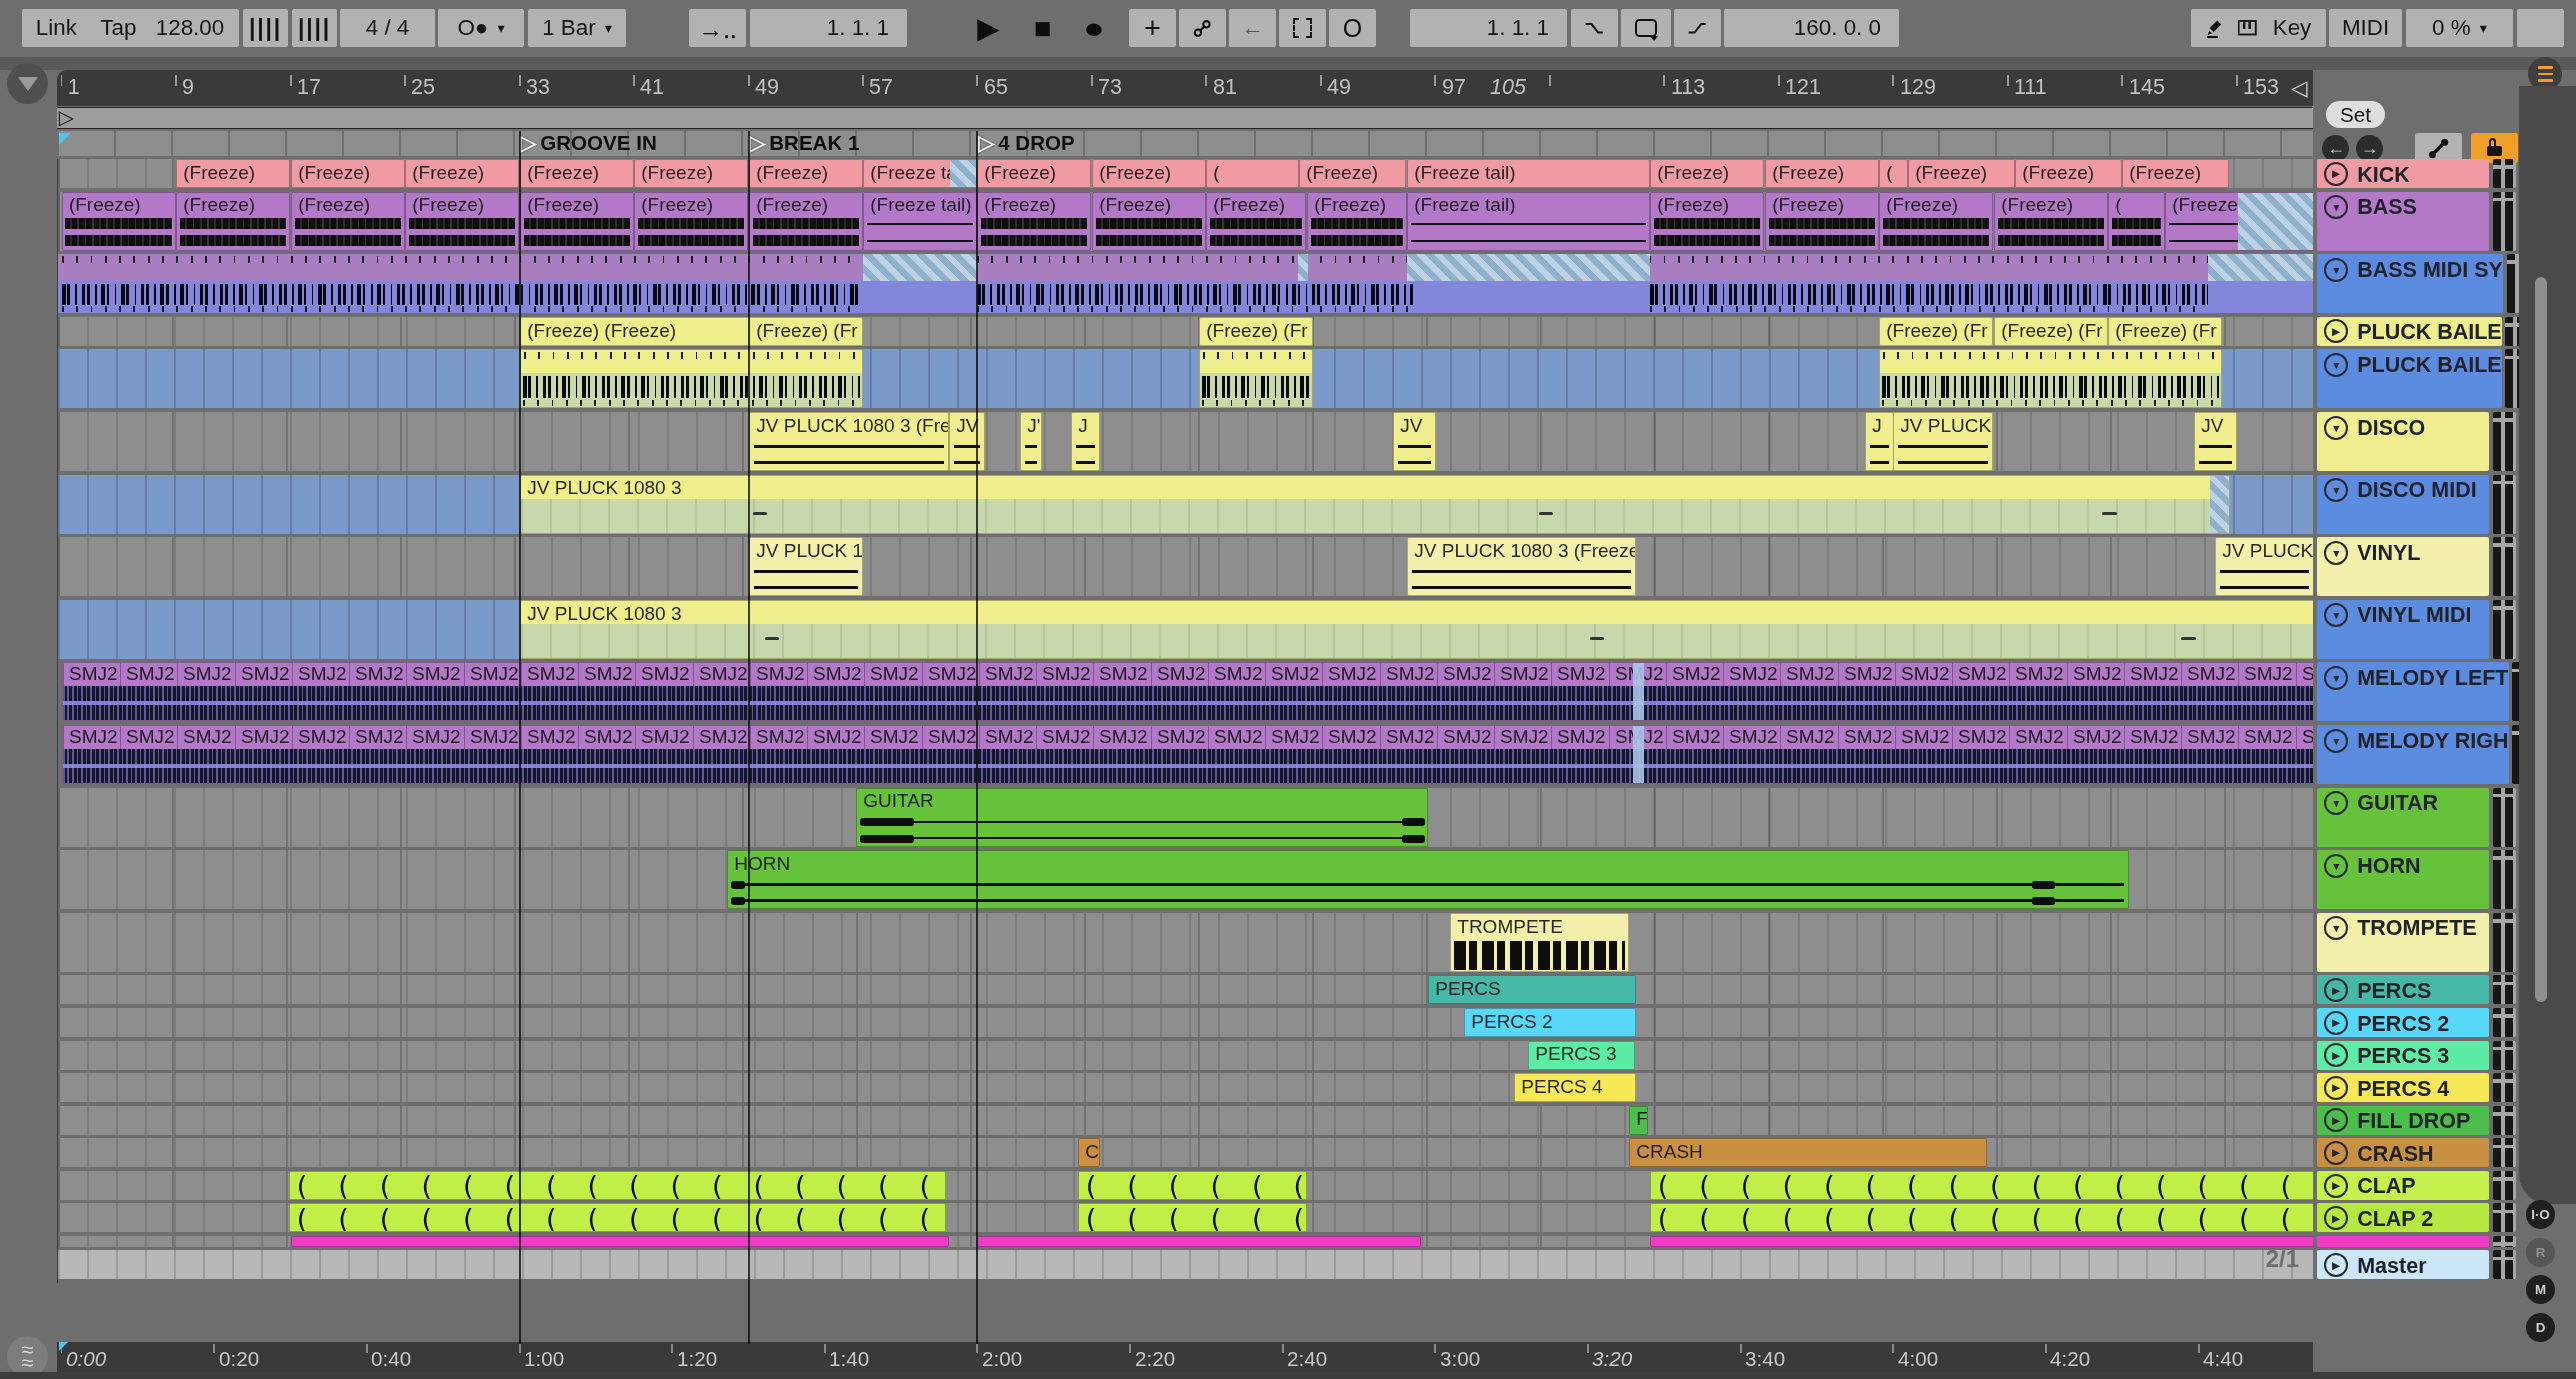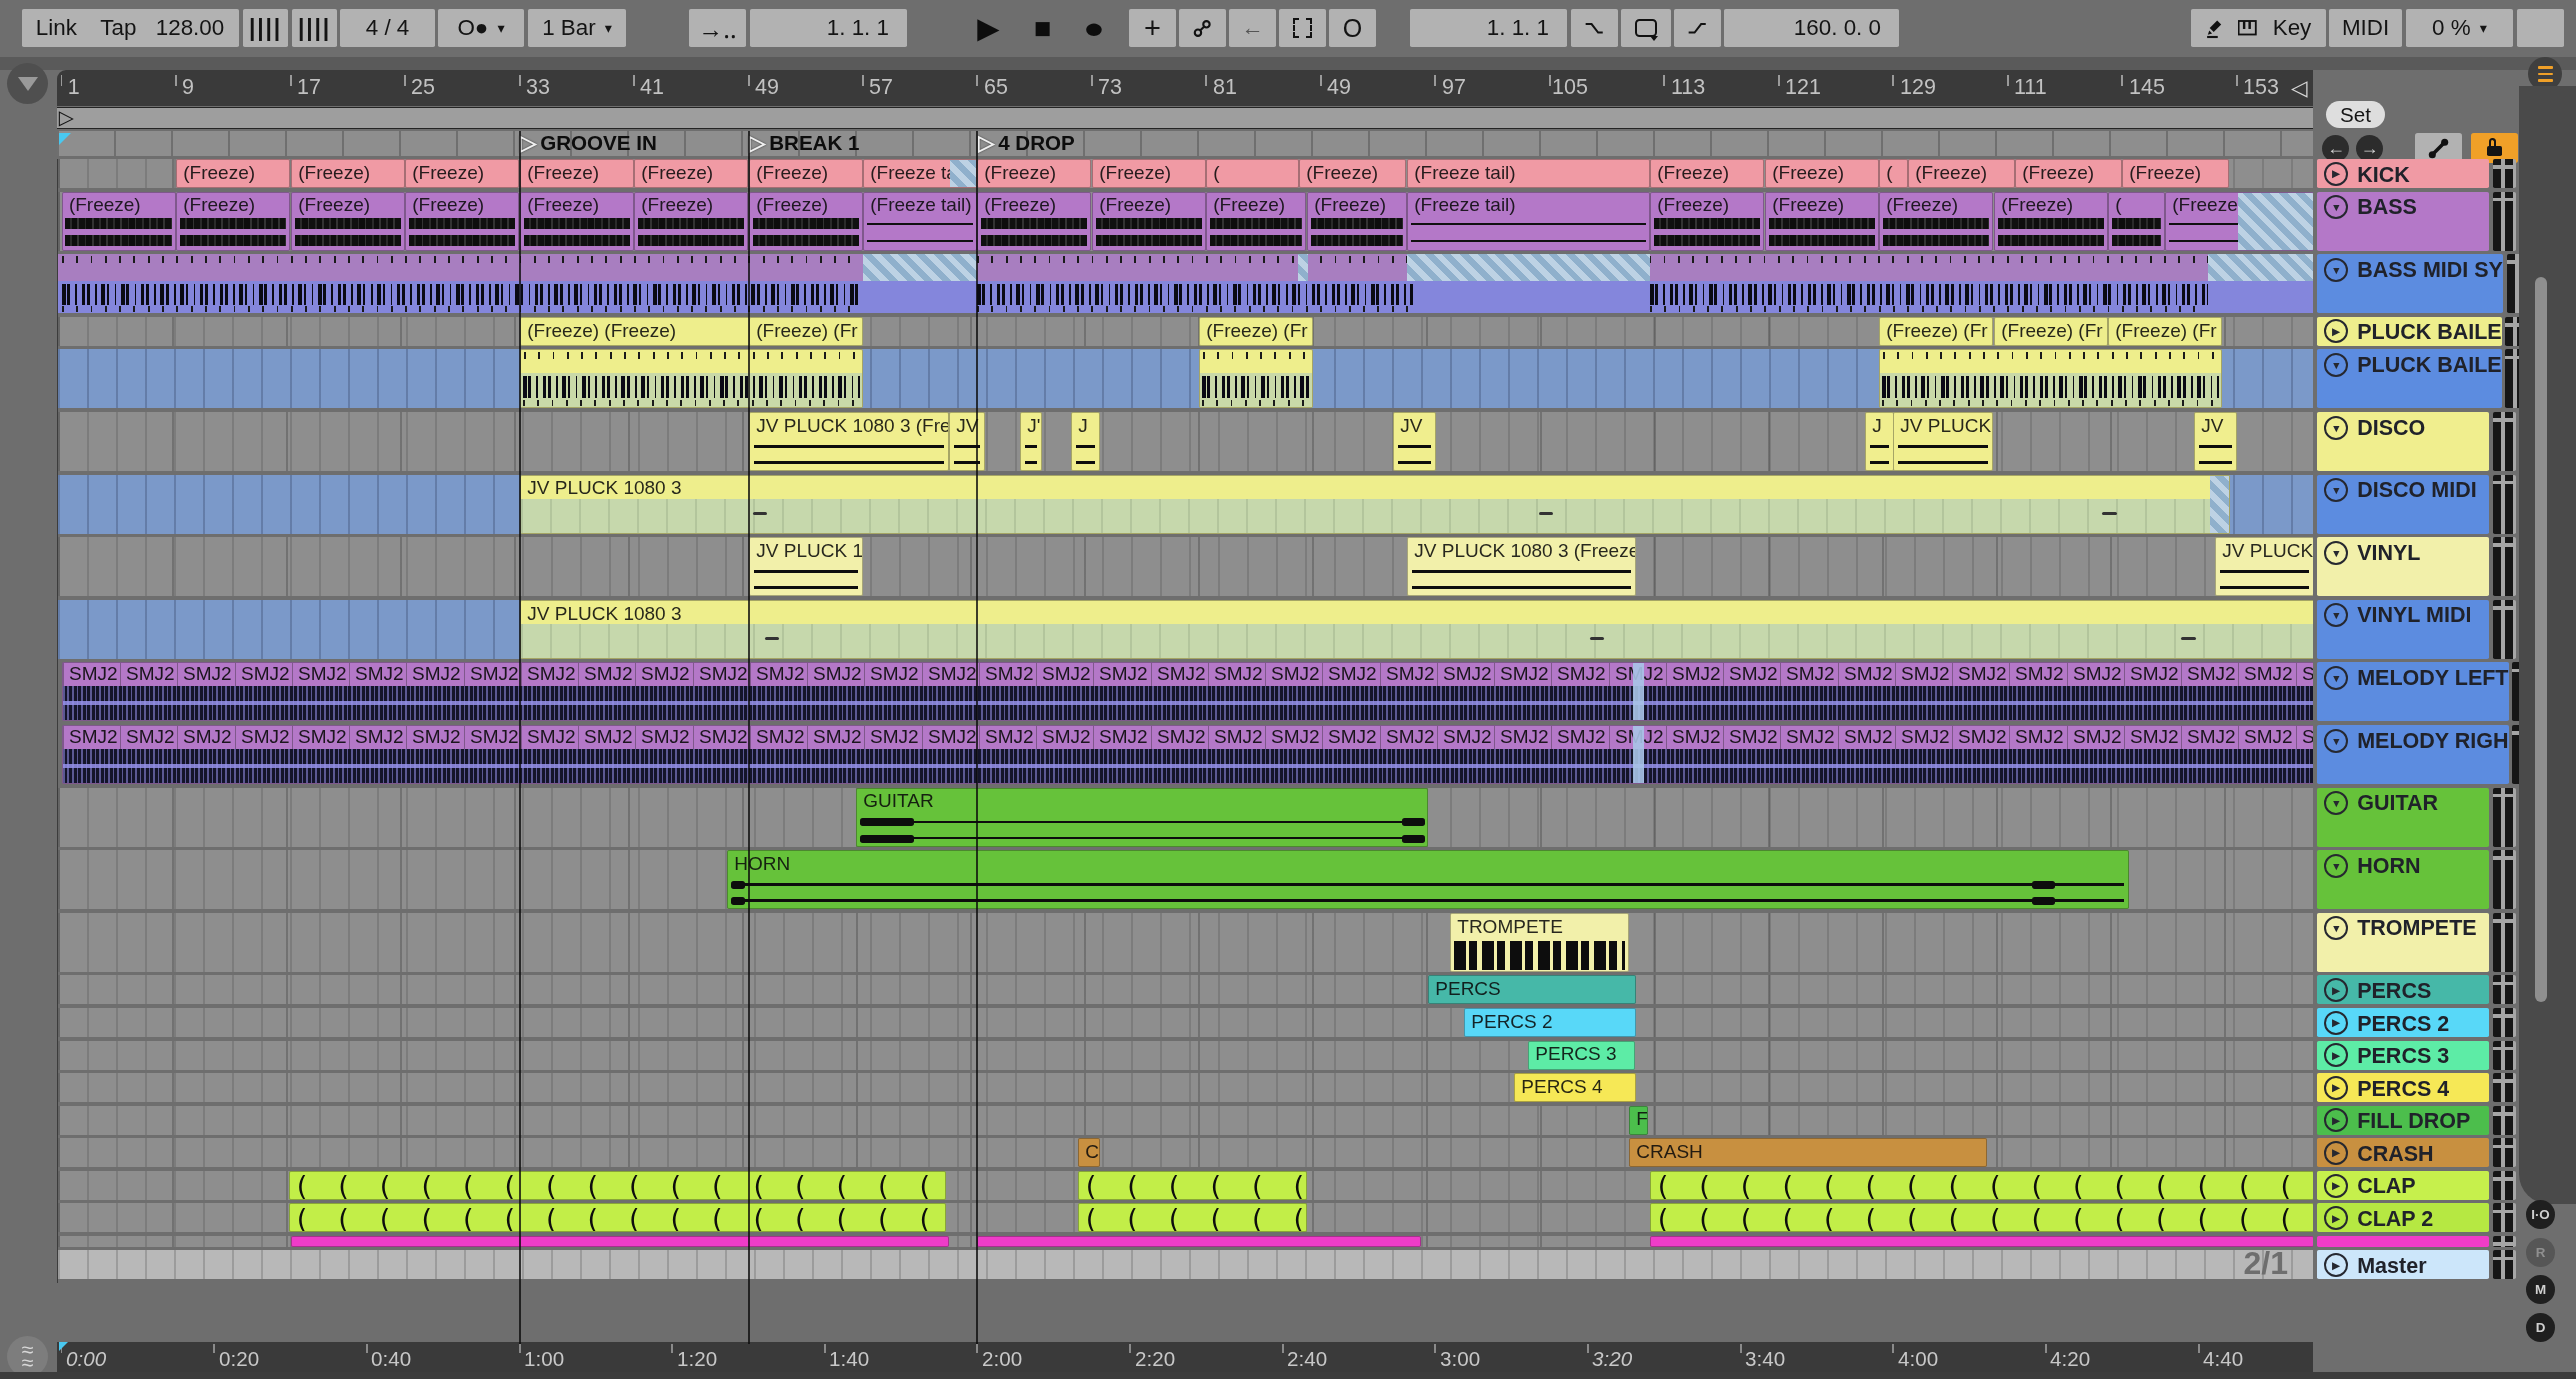--- a/index.html
+++ b/index.html
@@ -94,21 +94,21 @@
   #rail{position:absolute;left:2519px;top:86px;width:57px;height:1118px;background:#4a4a4a;
         border-radius:0 0 0 30px;z-index:2;}
   #scrollpill{position:absolute;left:2535px;top:277px;width:11.6px;height:725px;background:#8f8f8f;border-radius:6.3px;z-index:3;}
   .hamb{width:15px;height:2.7px;background:#f0a028;margin:1.8px 0;border-radius:0.9px;}
   .vbar{width:2.7px;height:15px;background:#9f9f9f;margin:0 1.8px;border-radius:0.9px;display:inline-block;}
   .sidecirc{position:absolute;left:2526px;width:29px;height:29px;border-radius:50%;background:#1f1f1f;
             color:#cfcfcf;font-size:13.4px;font-weight:bold;display:flex;align-items:center;justify-content:center;z-index:4;}
   
   #arrlines{position:absolute;left:57px;top:131px;width:2256px;height:1213px;pointer-events:none;z-index:40;}
   .locline{position:absolute;top:0;bottom:0;width:1.8px;background:rgba(12,12,12,.78);}
-  #gridlabel{font-size:32px;font-weight:bold;color:#6e6e6e;position:absolute;right:25px;top:-5.4px;}
+  #gridlabel{font-size:24px;font-weight:bold;color:#6e6e6e;position:absolute;right:14px;top:-5.4px;}
   .bottomstrip{position:absolute;left:0;top:1372px;width:2576px;height:7.2px;background:#3c3c3c;}
 </style>
 </head>
 <body>
 
 <div id="toolbar">
   <div class="tbtn" style="left:21.5px">Link</div>
   <div class="tbtn" style="left:86px">Tap</div>
   <div class="tbtn" style="left:141px;width:98px">128.00</div>
   <div class="tbtn barsicon" style="left:243px;width:45px">||||</div>
@@ -214,21 +214,21 @@
     <div class="barnum" style="left: 927px;">65</div>
     <div class="bartick" style="left: 1034px;"></div>
     <div class="barnum" style="left: 1041px;">73</div>
     <div class="bartick" style="left: 1148px;"></div>
     <div class="barnum" style="left: 1156px;">81</div>
     <div class="bartick" style="left: 1263px;"></div>
     <div class="barnum" style="left: 1270px;">49</div>
     <div class="bartick" style="left: 1377px;"></div>
     <div class="barnum" style="left: 1385px;">97</div>
     <div class="bartick" style="left: 1492px;"></div>
-    <div class="barnum" style="left: 1495px;">105</div>
+    <div class="barnum" style="left: 1433px; font-style: italic;">105</div>
     <div class="bartick" style="left: 1606px;"></div>
     <div class="barnum" style="left: 1614px;">113</div>
     <div class="bartick" style="left: 1721px;"></div>
     <div class="barnum" style="left: 1728px;">121</div>
     <div class="bartick" style="left: 1835px;"></div>
     <div class="barnum" style="left: 1843px;">129</div>
     <div class="bartick" style="left: 1950px;"></div>
     <div class="barnum" style="left: 1957px;">111</div>
     <div class="bartick" style="left: 2064px;"></div>
     <div class="barnum" style="left: 2072px;">145</div>

